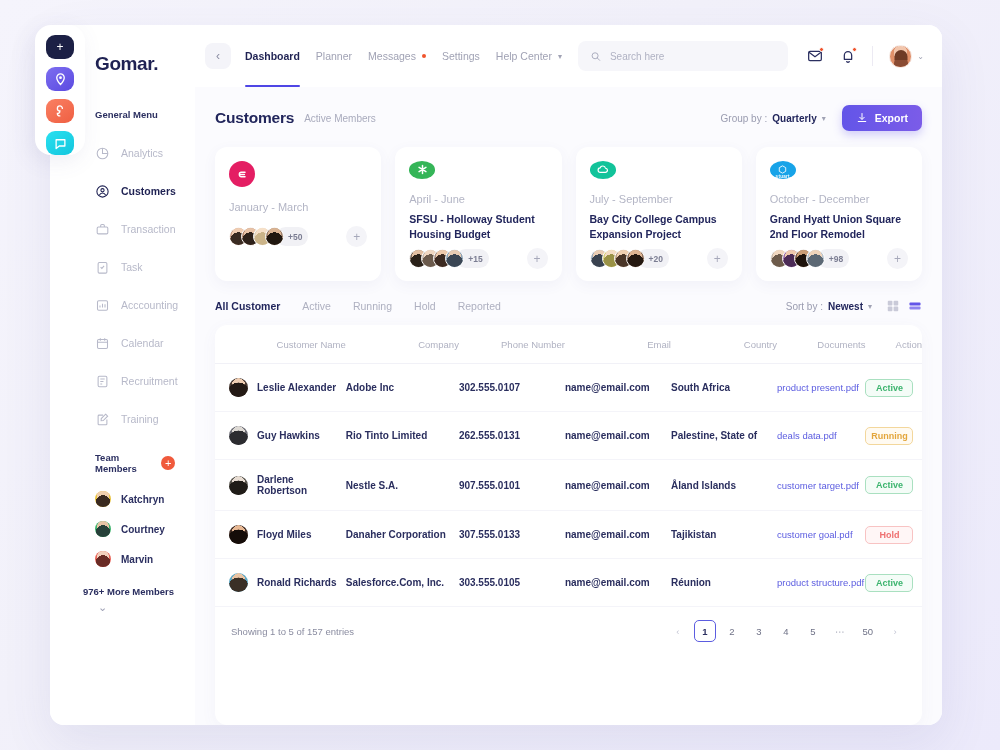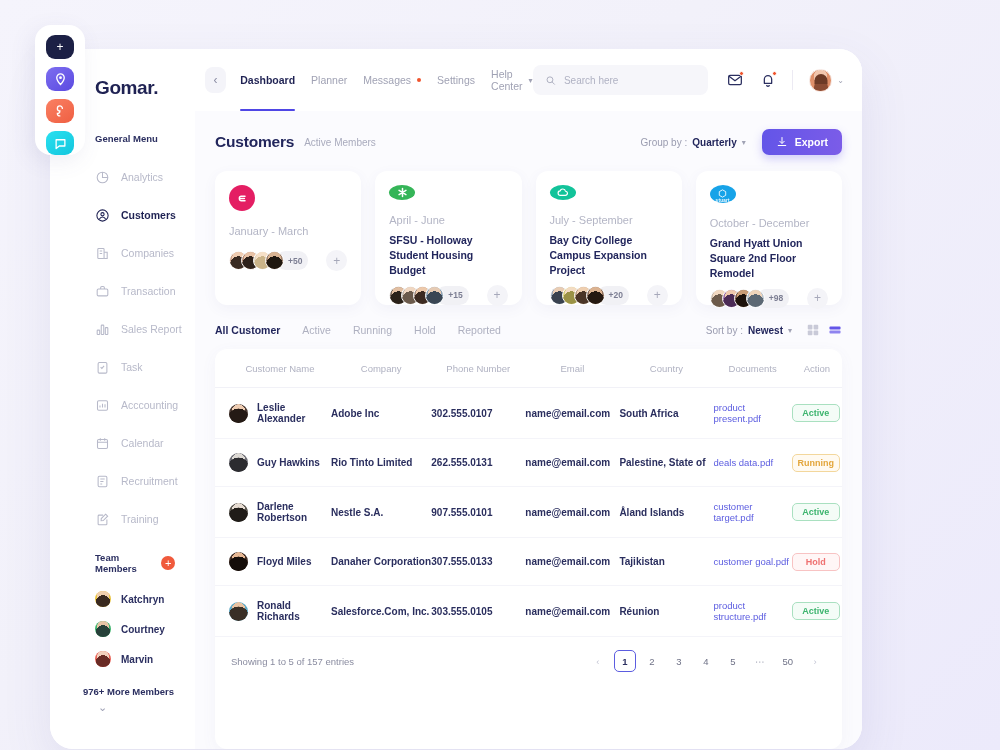--- a/index.html
+++ b/index.html
@@ -11,27 +11,26 @@
   }
   body {
     background: linear-gradient(135deg, #f5f4fc 0%, #f2f1fa 40%, #eceafb 100%);
     position: relative;
   }
 
   
   .app-shell {
     position: absolute;
     left: 50px; top: 25px;
-    width: 812px; height: 700px;
+    width: 892px; height: 700px;
     background: #ffffff;
-    border-radius: 23px;
+    border-radius: 14px;
     box-shadow: 0 18px 50px rgba(80, 80, 150, 0.10);
     display: flex;
     overflow: hidden;
-    margin-top: 24px;
   }
 
   
   .app-rail {
     position: absolute;
     left: 35px; top: 25px;
     width: 50px; height: 130px;
     background: #ffffff;
     border-radius: 16px;
     box-shadow: -4px 6px 22px rgba(90, 90, 150, 0.10);
@@ -308,21 +307,21 @@
   .table-card {
     background:#fff;
     border-radius: 12px;
     box-shadow: 0 4px 16px rgba(90,90,150,.05);
     flex: 1;
     display:flex; flex-direction:column;
     overflow:hidden;
   }
   table { width:100%; border-collapse: collapse; table-layout: fixed;}
   thead th {
-    text-align:center;
+    text-align:right;
     font-size:9.5px; font-weight:400; color:#b0b2c2;
     padding: 14px 0 13px 0;
     border-bottom: 1px solid #f1f1f7;
   }
   thead th:first-child { padding-left: 14px; }
   tbody td {
     font-size:10px; color:#2a2e5e;
     padding: 14px 0;
     border-bottom: 1px solid #f4f4f9;
     font-weight: 600;
@@ -417,45 +416,25 @@
             <circle cx="12" cy="12" r="9" fill="none" stroke="currentColor" stroke-width="1.7"></circle>
             <circle cx="12" cy="10" r="2.6" fill="none" stroke="currentColor" stroke-width="1.7"></circle>
             <path d="M7 18c1-2.4 2.8-3.6 5-3.6s4 1.2 5 3.6" fill="none" stroke="currentColor" stroke-width="1.7"></path>
           </svg>
         </span>
       <span>Customers</span>
     </div>
     <div class="nav-item">
       <span class="nav-ico">
           <svg viewBox="0 0 24 24">
-            <rect x="4.5" y="4" width="10" height="16" rx="1.3" fill="none" stroke="currentColor" stroke-width="1.7"></rect>
-            <path d="M14.5 10h5v10h-5" fill="none" stroke="currentColor" stroke-width="1.7"></path>
-            <path d="M7.5 8h4M7.5 12h4" stroke="currentColor" stroke-width="1.7"></path>
-          </svg>
-        </span>
-      <span>Companies</span>
-    </div>
-    <div class="nav-item">
-      <span class="nav-ico">
-          <svg viewBox="0 0 24 24">
             <rect x="3.5" y="8" width="17" height="11" rx="2" fill="none" stroke="currentColor" stroke-width="1.7"></rect>
             <path d="M9 8V6a2 2 0 012-2h2a2 2 0 012 2v2" fill="none" stroke="currentColor" stroke-width="1.7"></path>
           </svg>
         </span>
       <span>Transaction</span>
-    </div>
-    <div class="nav-item">
-      <span class="nav-ico">
-          <svg viewBox="0 0 24 24">
-            <rect x="3.5" y="13" width="4" height="7" rx="1" fill="none" stroke="currentColor" stroke-width="1.7"></rect>
-            <rect x="10" y="5" width="4" height="15" rx="1" fill="none" stroke="currentColor" stroke-width="1.7"></rect>
-            <rect x="16.5" y="9" width="4" height="11" rx="1" fill="none" stroke="currentColor" stroke-width="1.7"></rect>
-          </svg>
-        </span>
-      <span>Sales Report</span>
     </div>
     <div class="nav-item">
       <span class="nav-ico">
           <svg viewBox="0 0 24 24">
             <rect x="5" y="4" width="14" height="17" rx="2" fill="none" stroke="currentColor" stroke-width="1.7"></rect>
             <path d="M9 11.5l2 2 3.5-4" fill="none" stroke="currentColor" stroke-width="1.7"></path>
           </svg>
         </span>
       <span>Task</span>
     </div>

